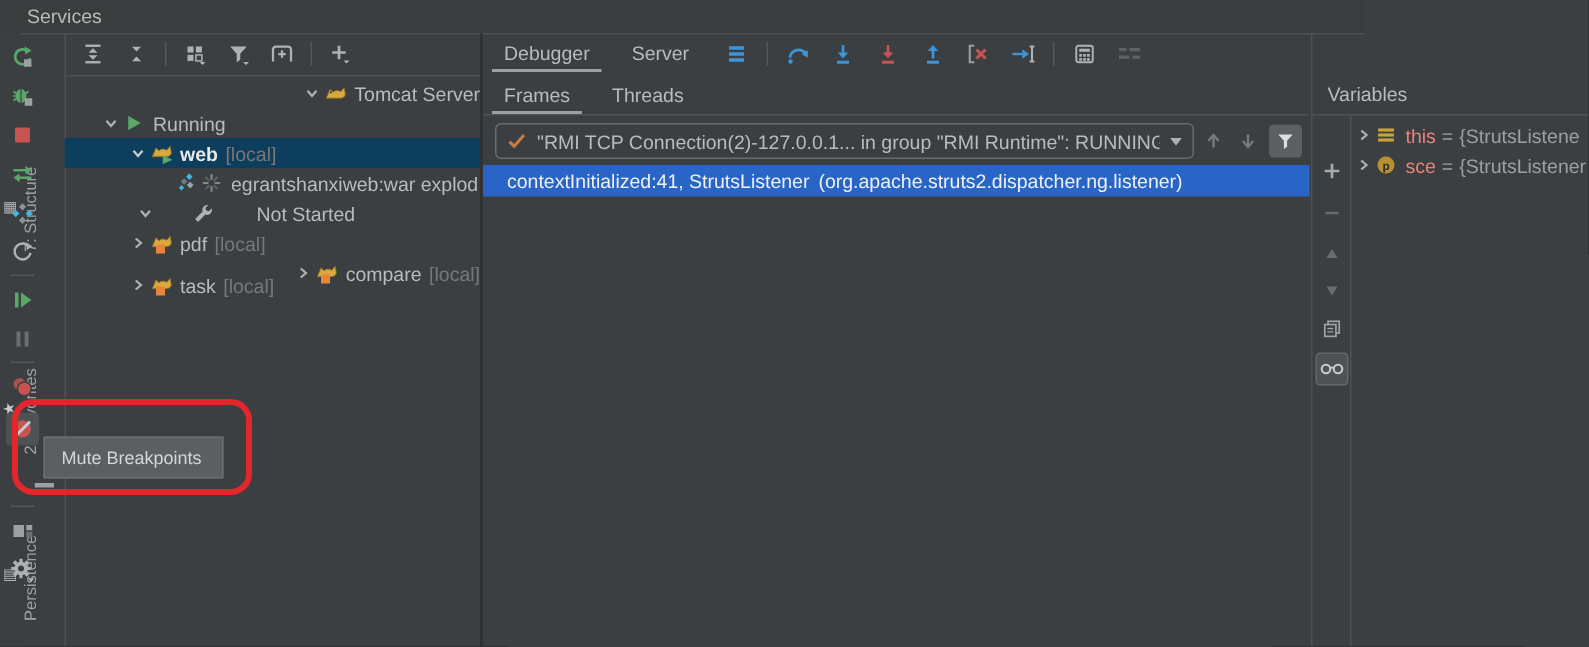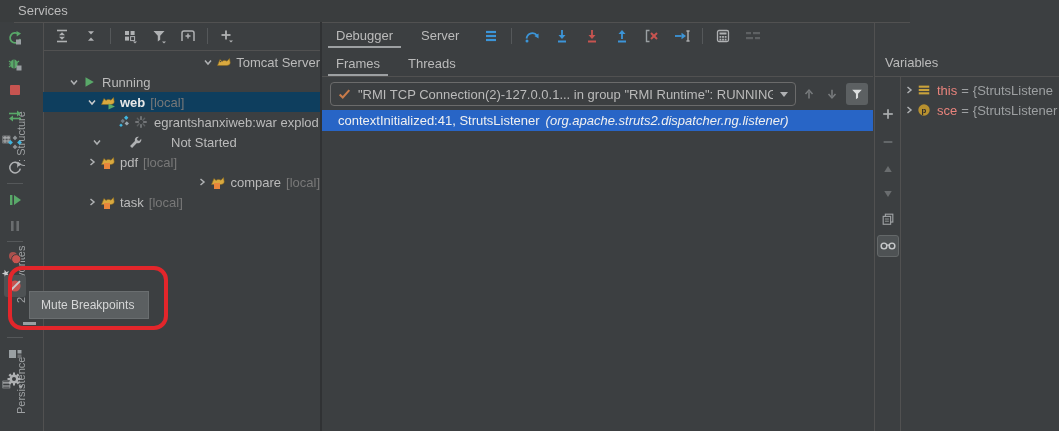--- a/index.html
+++ b/index.html
@@ -47,21 +47,21 @@
   .dbg-icons{display:flex;align-items:center;gap:10px;margin-left:8px;}
   .sub-tabs{position:absolute;left:0;top:28px;width:551px;height:26px;border-bottom:1px solid #515151;display:flex;align-items:center;}
   .combo{position:absolute;left:8px;top:60px;width:466px;height:24px;border:1px solid #6B6B6B;border-radius:4px;
     display:flex;align-items:center;padding:0 6px;box-sizing:border-box;gap:6px;background:#3C3F41;}
   .combo-text{flex:1;overflow:hidden;white-space:nowrap;color:#BBBBBB;}
   .nav-arrow{position:absolute;top:62px;width:18px;height:20px;display:flex;align-items:center;justify-content:center;}
   .filterbtn{position:absolute;left:524px;top:61px;width:22px;height:22px;background:#5C6062;border-radius:3px;
     display:flex;align-items:center;justify-content:center;}
   .frame-row{position:absolute;left:0;top:88px;width:551px;height:21px;background:#2865C6;
     display:flex;align-items:center;padding-left:16px;box-sizing:border-box;white-space:nowrap;overflow:hidden;color:#F0F0F0;}
-  .frame-detail{font-style:italic;margin-left:6px;}
+  .frame-detail{margin-left:6px;}
 
   
   .vars{position:absolute;left:874px;top:22px;width:185px;height:409px;border-left:1px solid #515151;}
   .vars-hdr{position:absolute;left:0;top:26px;width:185px;height:29px;border-bottom:1px solid #515151;
     display:flex;align-items:center;padding-left:10px;box-sizing:border-box;}
   .vars-toolbar{position:absolute;left:0;top:55px;width:25px;bottom:0;border-right:1px solid #515151;}
   .vbtn{position:absolute;left:3px;width:20px;height:20px;display:flex;align-items:center;justify-content:center;}
   .toggled{background:#4E5254;border:1px solid #646869;border-radius:3px;box-sizing:border-box;}
   .var-row{position:absolute;left:26px;width:159px;height:20px;display:flex;align-items:center;
     white-space:nowrap;overflow:hidden;}
@@ -383,21 +383,21 @@
     <span class="ticon">
       <svg width="16" height="16" viewBox="0 0 16 16">
           <path d="M1.5 10.5 L4 4.5 L6 6.5 C7.2 5 10 5.2 11 6.2 L13.5 3.5 L14.2 7.5 C14.4 9.5 12.5 10.5 10.5 10.5 Z" fill="#D9A93F" stroke="#8A6A1F" stroke-width="0.6"></path>
           <rect x="4" y="9" width="6" height="6" fill="#E8853C"></rect>
         </svg>
     </span>
     <span class="tlabel">compare</span>
     <span class="tsuffix">[local]</span>
   </div>
 
-  <div class="tree-row" style="top:192px;">
+  <div class="tree-row" style="top:180px;">
     <span style="width:41px;flex:0 0 41px;"></span>
     <span class="chev">
       <svg width="12" height="12">
           <polyline points="4.5,3 8,6 4.5,9" fill="none" stroke="#AFB1B3" stroke-width="1.5"></polyline>
         </svg>
     </span>
     <span class="ticon">
       <svg width="16" height="16" viewBox="0 0 16 16">
           <path d="M1.5 10.5 L4 4.5 L6 6.5 C7.2 5 10 5.2 11 6.2 L13.5 3.5 L14.2 7.5 C14.4 9.5 12.5 10.5 10.5 10.5 Z" fill="#D9A93F" stroke="#8A6A1F" stroke-width="0.6"></path>
           <rect x="4" y="9" width="6" height="6" fill="#E8853C"></rect>

